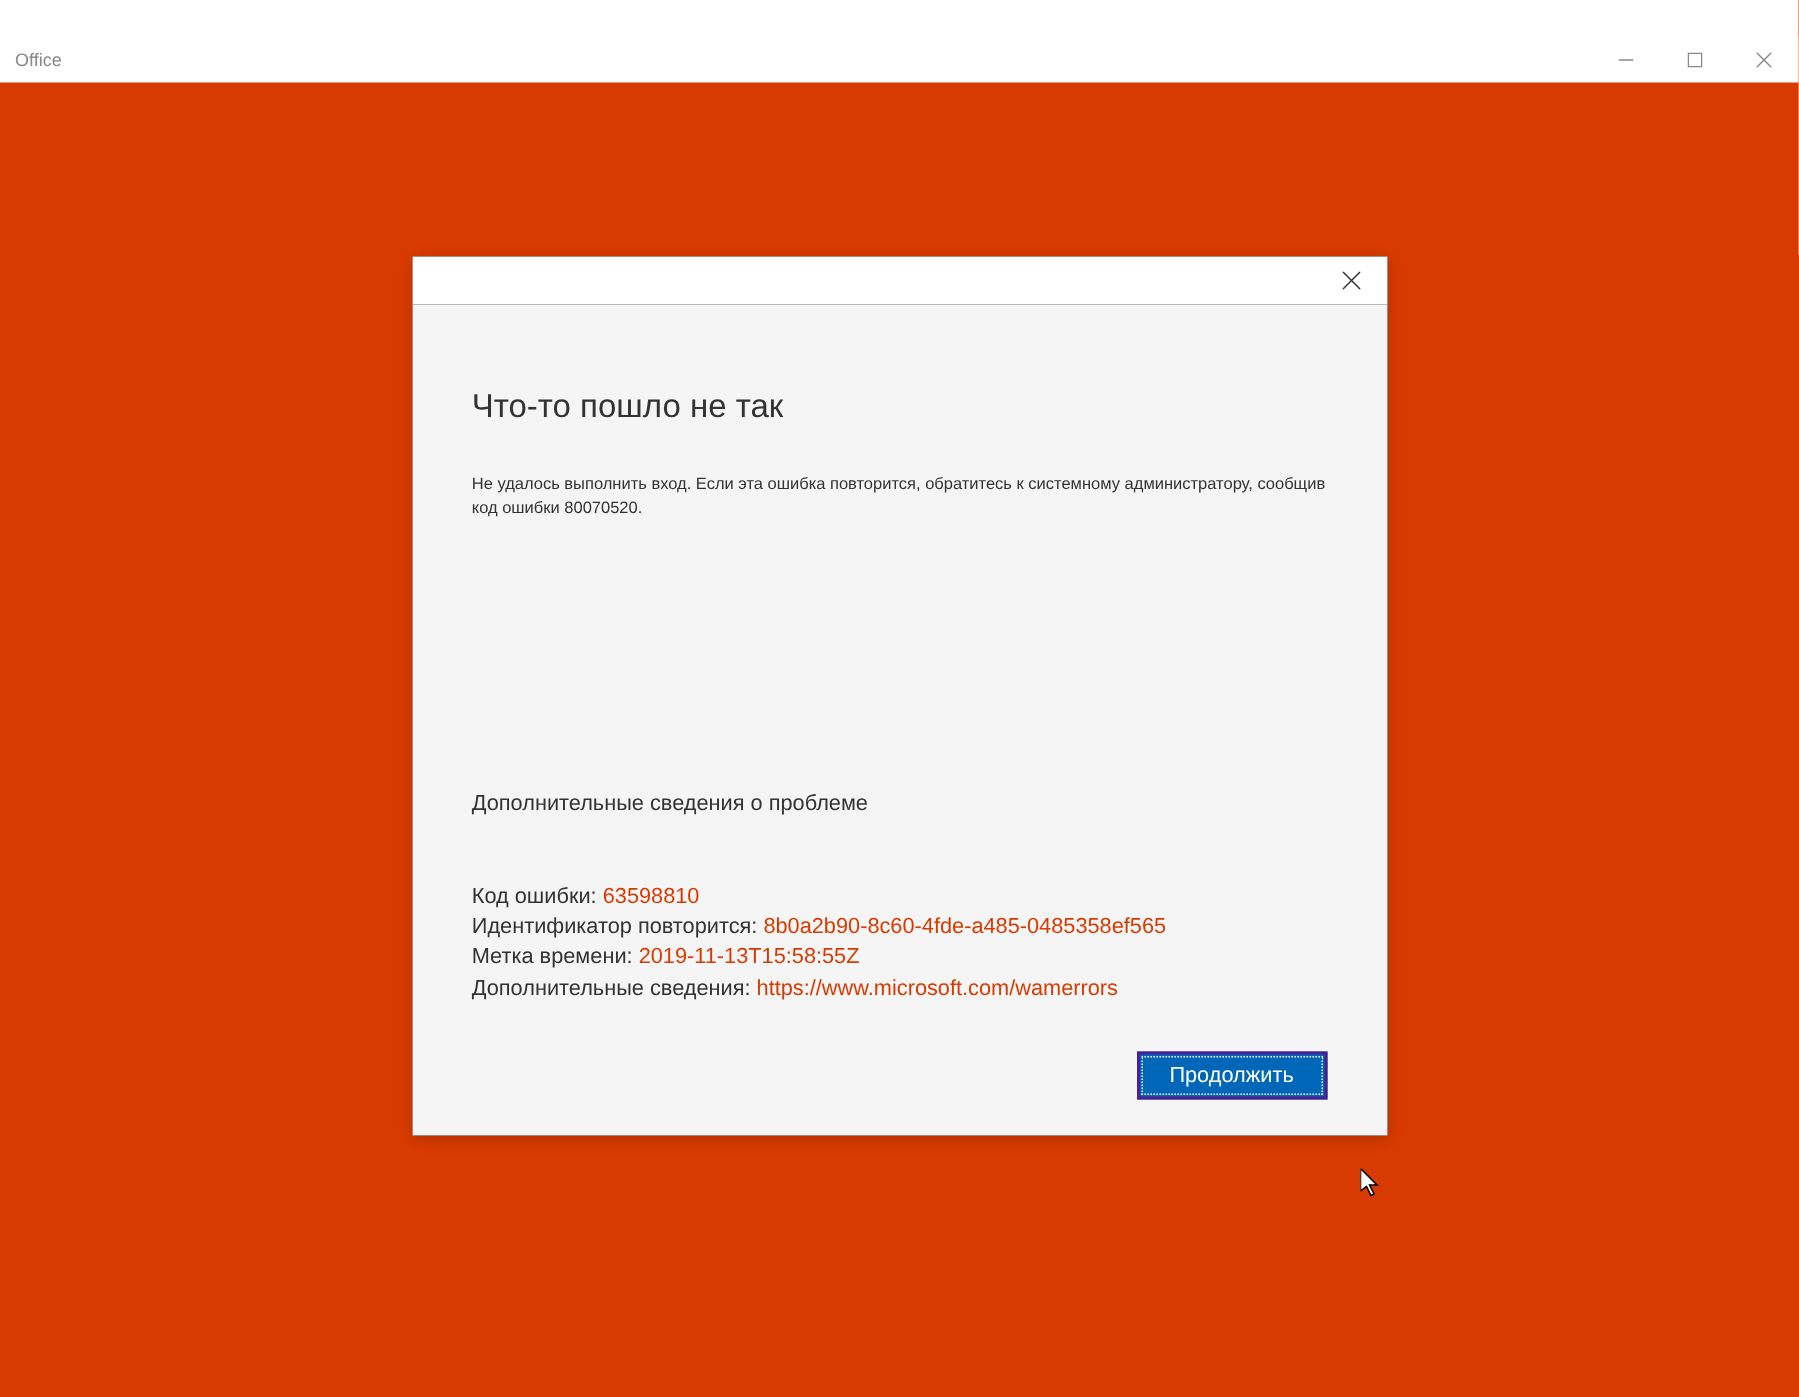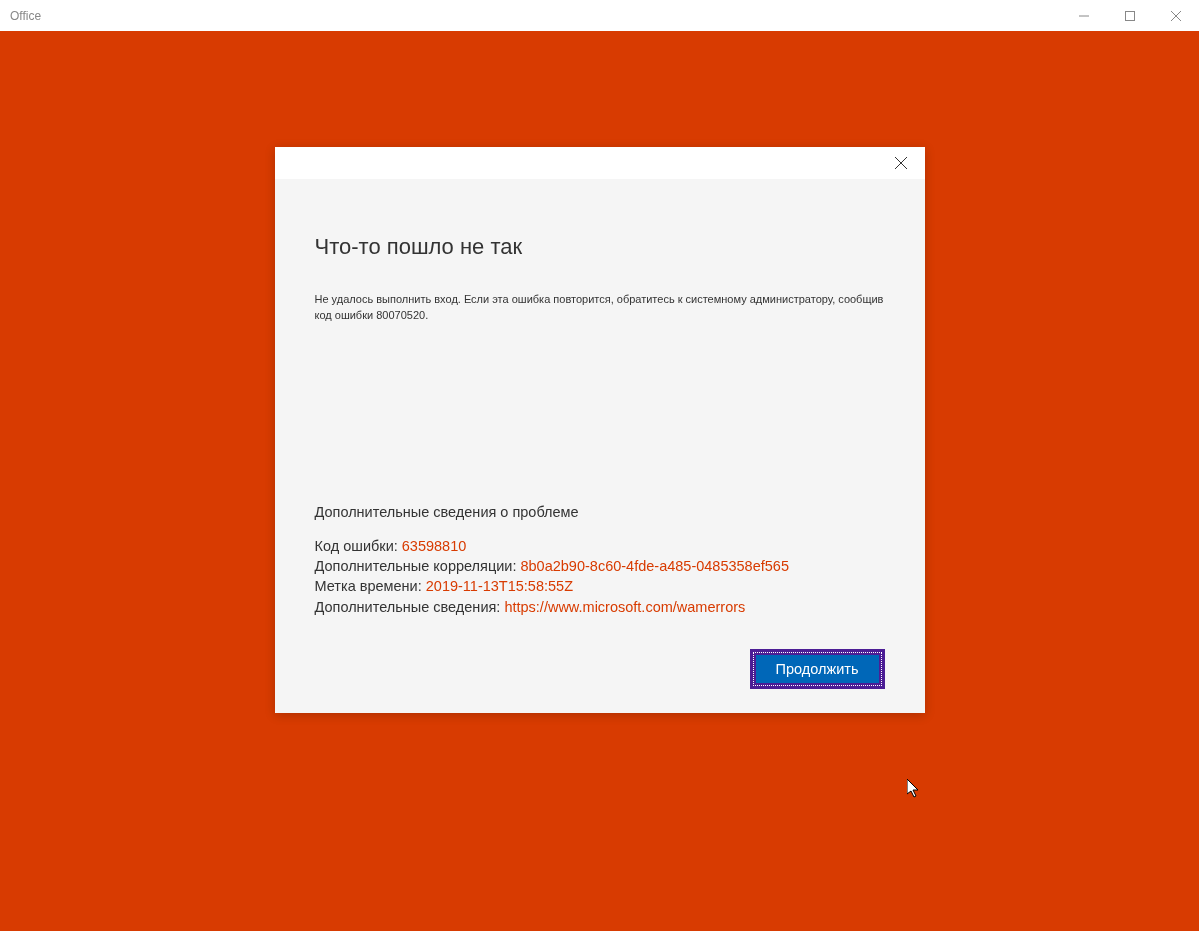--- a/index.html
+++ b/index.html
@@ -15,20 +15,21 @@
       overflow: hidden;
       position: relative;
     }
     .titlebar {
       height: 31px;
       background: #ffffff;
       display: flex;
       align-items: center;
       justify-content: space-between;
       padding-left: 10px;
+      margin-top: 24px;
     }
     .titlebar-title {
       font-size: 12px;
       color: #888;
     }
     .titlebar-controls {
       display: flex;
       height: 100%;
     }
     .titlebar-btn {
@@ -90,42 +91,42 @@
     }
     .dialog-message {
       font-size: 11px;
       color: #333;
       line-height: 1.45;
       margin-bottom: 180px;
     }
     .details-heading {
       font-size: 14.5px;
       color: #333;
-      margin-bottom: 16px;
+      margin-bottom: 44px;
     }
     .details-block {
       font-size: 14.5px;
       line-height: 1.4;
       color: #333;
       margin-bottom: 32px;
     }
     .details-row {
       margin-bottom: 0px;
     }
     .detail-value {
       color: #d83b01;
     }
     .dialog-footer {
       display: flex;
       justify-content: flex-end;
     }
     .continue-btn {
       background: #0067b8;
       color: #ffffff;
-      border: 6px solid #4c1d95;
+      border: 2px solid #4c1d95;
       outline: 1px dotted #fff;
       outline-offset: -4px;
       padding: 6px 20px;
       font-size: 14.5px;
       cursor: pointer;
       font-family: inherit;
     }
     .cursor-pointer {
       position: absolute;
       left: 907px;
@@ -170,21 +171,21 @@
     </div>
     <div class="dialog-content">
       <h1 class="dialog-title">Что-то пошло не так</h1>
       <p class="dialog-message">Не удалось выполнить вход. Если эта ошибка повторится, обратитесь к системному администратору, сообщив код ошибки 80070520.</p>
       <p class="details-heading">Дополнительные сведения о проблеме</p>
       <div class="details-block">
         <div class="details-row">
           <span>Код ошибки: </span><span class="detail-value">63598810</span>
         </div>
         <div class="details-row">
-          <span>Дополнительные корреляции: </span><span class="detail-value">8b0a2b90-8c60-4fde-a485-0485358ef565</span>
+          <span>Идентификатор повторится: </span><span class="detail-value">8b0a2b90-8c60-4fde-a485-0485358ef565</span>
         </div>
         <div class="details-row">
           <span>Метка времени: </span><span class="detail-value">2019-11-13T15:58:55Z</span>
         </div>
         <div class="details-row">
           <span>Дополнительные сведения: </span><span class="detail-value">https://www.microsoft.com/wamerrors</span>
         </div>
       </div>
       <div class="dialog-footer">
         <button class="continue-btn">Продолжить</button>

